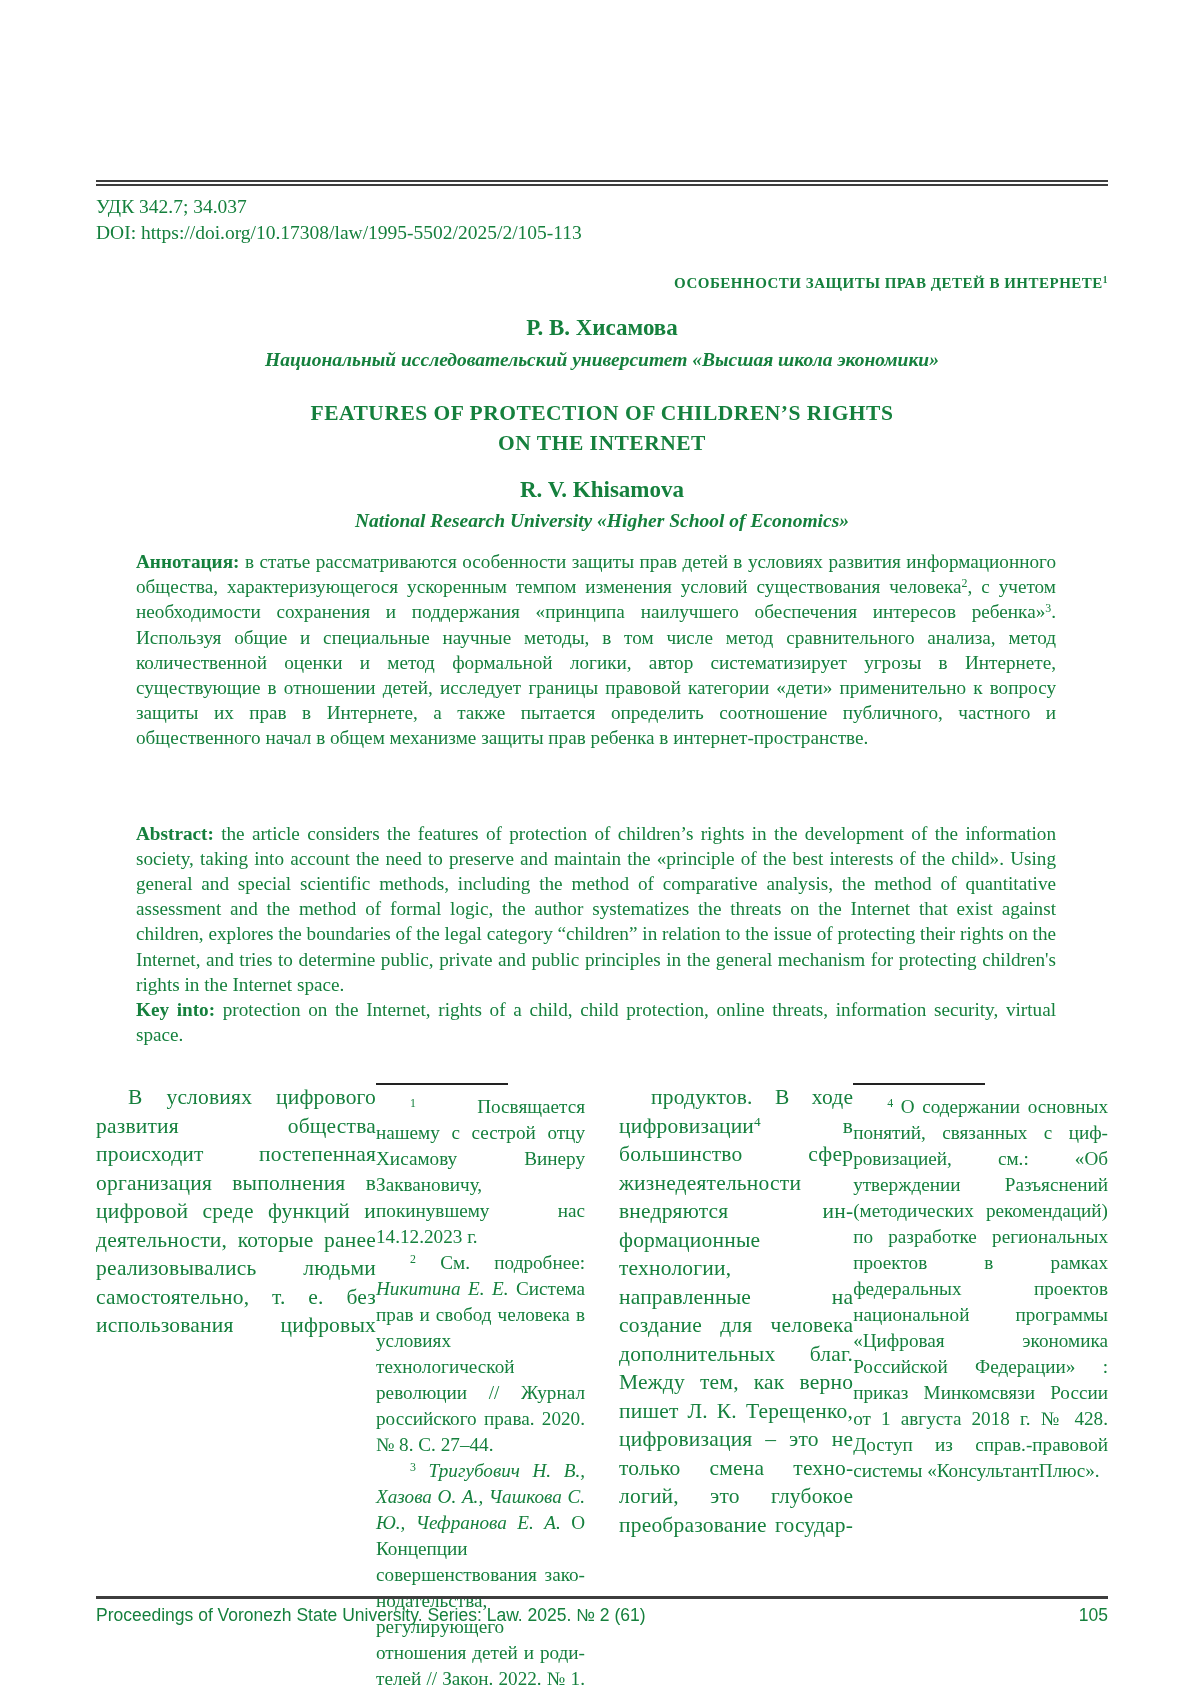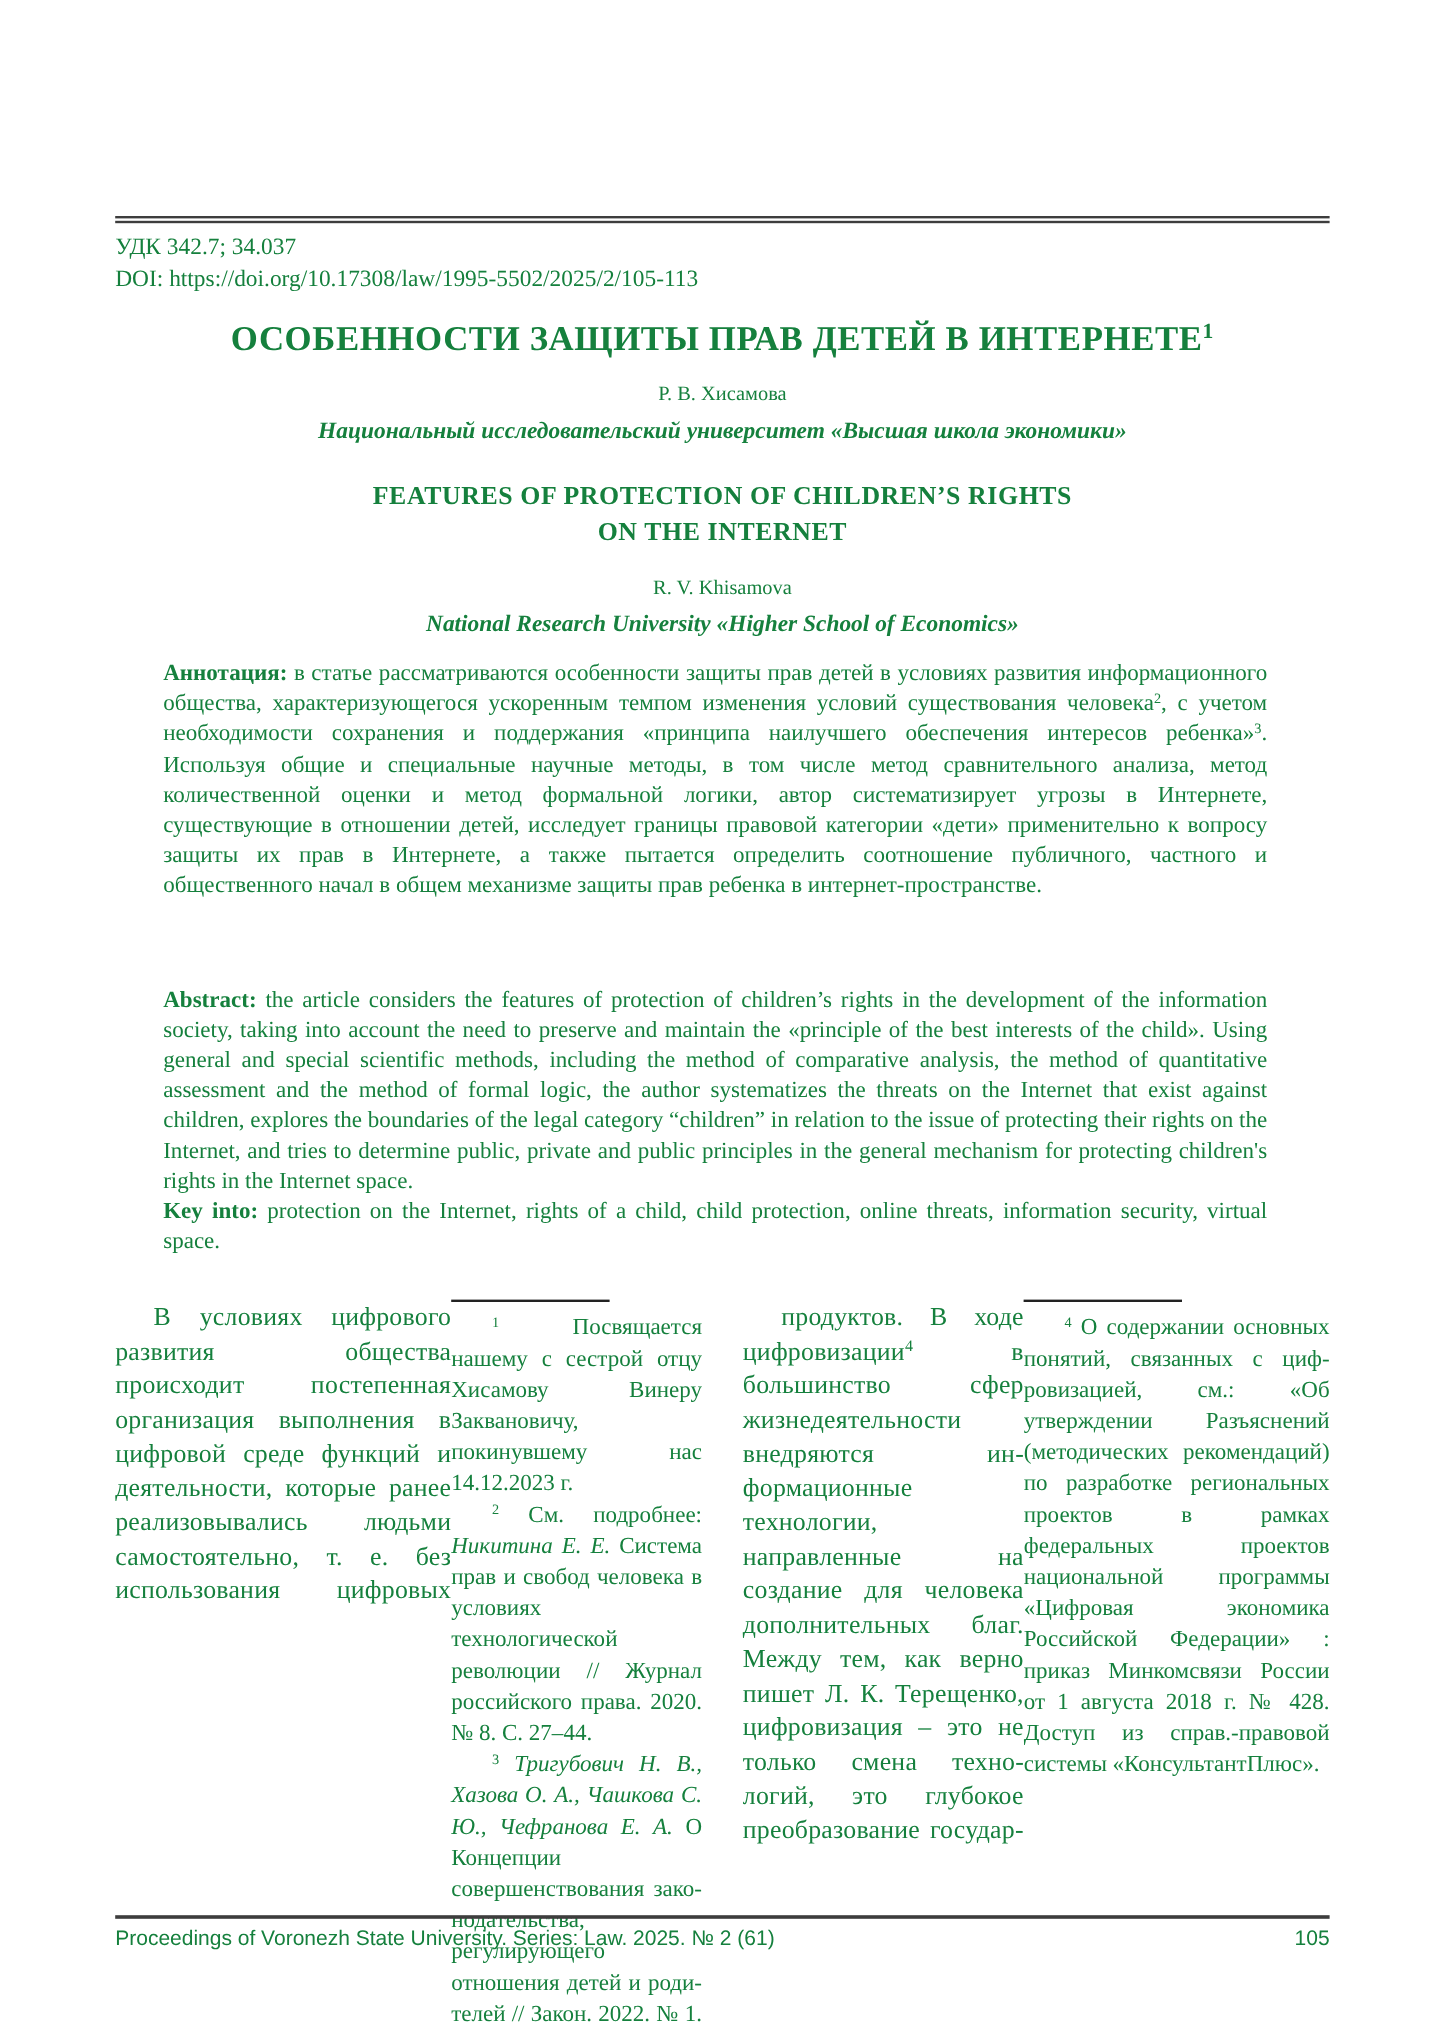--- a/index.html
+++ b/index.html
@@ -18,27 +18,27 @@
   }
   .top-rule {
     margin-top: 180px;
     height: 2px;
     border-top: 2px solid #3d3d3d;
     border-bottom: 2px solid #3d3d3d;
   }
   .meta { margin-top: 8px; font-size: 19.5px; line-height: 26px; }
   .title-ru {
     margin: 24px 0 0 0;
-    text-align: center;
-    font-size: 29px;
+    text-align: right;
+    font-size: 15px;
     font-weight: bold;
     letter-spacing: 0.5px;
     line-height: 26px;
   }
-  .author { margin-top: 20px; text-align: center; font-size: 17px; font-weight: normal; line-height: 24px; }
+  .author { margin-top: 20px; text-align: center; font-size: 23px; font-weight: bold; line-height: 24px; }
   .affil { margin-top: 8px; text-align: center; font-size: 19.5px; font-weight: bold; font-style: italic; line-height: 24px; }
   .title-en {
     margin: 26px 0 0 0;
     text-align: center;
     font-size: 21.5px;
     font-weight: bold;
     letter-spacing: 0.5px;
     line-height: 30px;
   }
   .author-en { margin-top: 20px; }

